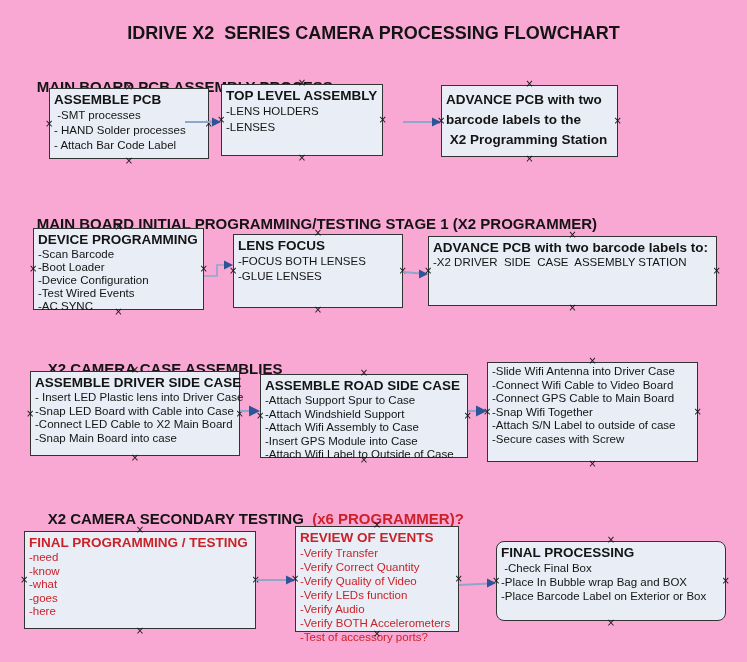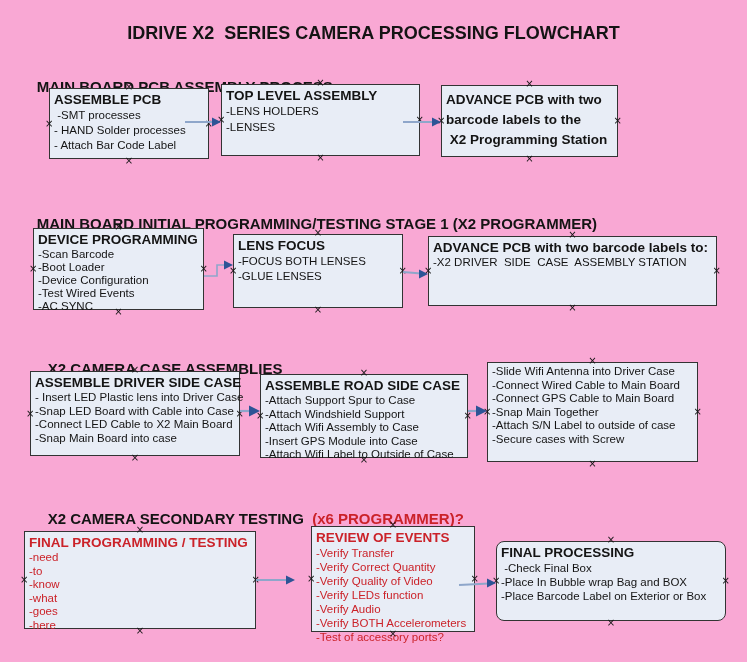--- a/index.html
+++ b/index.html
@@ -24,30 +24,30 @@
     position:absolute;background:var(--box_fill);
     border:1.5px solid var(--box_border);box-sizing:border-box;
     padding:2px 4px;
   }
   .bx-title{font-size:13.5px;font-weight:bold;line-height:17px;color:var(--text);white-space:pre;}
   .item{font-size:11.5px;line-height:13.5px;color:var(--text);white-space:pre;}
   .bx.redbox .bx-title,.bx.redbox .item{color:var(--red);}
 
   
   .bx-a1{left:30px;top:88px;width:160px;height:71px;margin-left:19px;}
-  .bx-a2{left:221px;top:84px;width:199px;height:72px;}
+  .bx-a2{left:221px;top:84px;width:162px;height:72px;}
   .bx-a3{left:441px;top:85px;width:177px;height:72px;padding-top:4px;}
   .bx-b1{left:33px;top:228px;width:171px;height:82px;}
   .bx-b2{left:233px;top:234px;width:170px;height:74px;}
   .bx-b3{left:428px;top:236px;width:289px;height:70px;}
   .bx-c1{left:30px;top:371px;width:210px;height:85px;}
   .bx-c2{left:260px;top:374px;width:208px;height:84px;}
   .bx-c3{left:487px;top:362px;width:211px;height:100px;}
   .bx-d1{left:24px;top:531px;width:232px;height:98px;}
-  .bx-d2{left:295px;top:526px;width:164px;height:106px;overflow:visible;margin-left:16px;}
+  .bx-d2{left:295px;top:526px;width:164px;height:106px;overflow:visible;}
   .bx-d3{left:496px;top:541px;width:230px;height:80px;border-radius:8px;}
 
   
   .bx-a1 .item{line-height:15px;}
   .bx-a2 .item{line-height:15.5px;}
   .bx-a3 .item{font-weight:bold;font-size:13.5px;line-height:20px;}
   .bx-b1 .item{line-height:13px;}
   .bx-b2 .item{line-height:15px;}
   .bx-d1 .item{line-height:13.5px;}
   .bx-d2 .item{line-height:14px;}
@@ -190,37 +190,36 @@
       </div>
   </div>
 
   <div class="bx bx-c3">
     <span class="anchor t"></span>
     <span class="anchor b"></span>
     <span class="anchor l"></span>
     <span class="anchor r"></span>
     <div>
         <div class="item">-Slide Wifi Antenna into Driver Case</div>
-        <div class="item">-Connect Wired Cable to Main Board</div>
+        <div class="item">-Connect Wifi Cable to Video Board</div>
         <div class="item">-Connect GPS Cable to Main Board</div>
-        <div class="item">-Snap Main Together</div>
+        <div class="item">-Snap Wifi Together</div>
         <div class="item">-Attach S/N Label to outside of case</div>
         <div class="item">-Secure cases with Screw</div>
       </div>
   </div>
 
   <div class="bx bx-d1 redbox">
     <span class="anchor t"></span>
     <span class="anchor b"></span>
     <span class="anchor l"></span>
     <span class="anchor r"></span>
     <div class="bx-title">FINAL PROGRAMMING / TESTING</div>
     <div>
         <div class="item">-need</div>
-        <div class="item">-to</div>
         <div class="item">-know</div>
         <div class="item">-what</div>
         <div class="item">-goes</div>
         <div class="item">-here</div>
       </div>
   </div>
 
   <div class="bx bx-d2 redbox">
     <span class="anchor t"></span>
     <span class="anchor b"></span>

